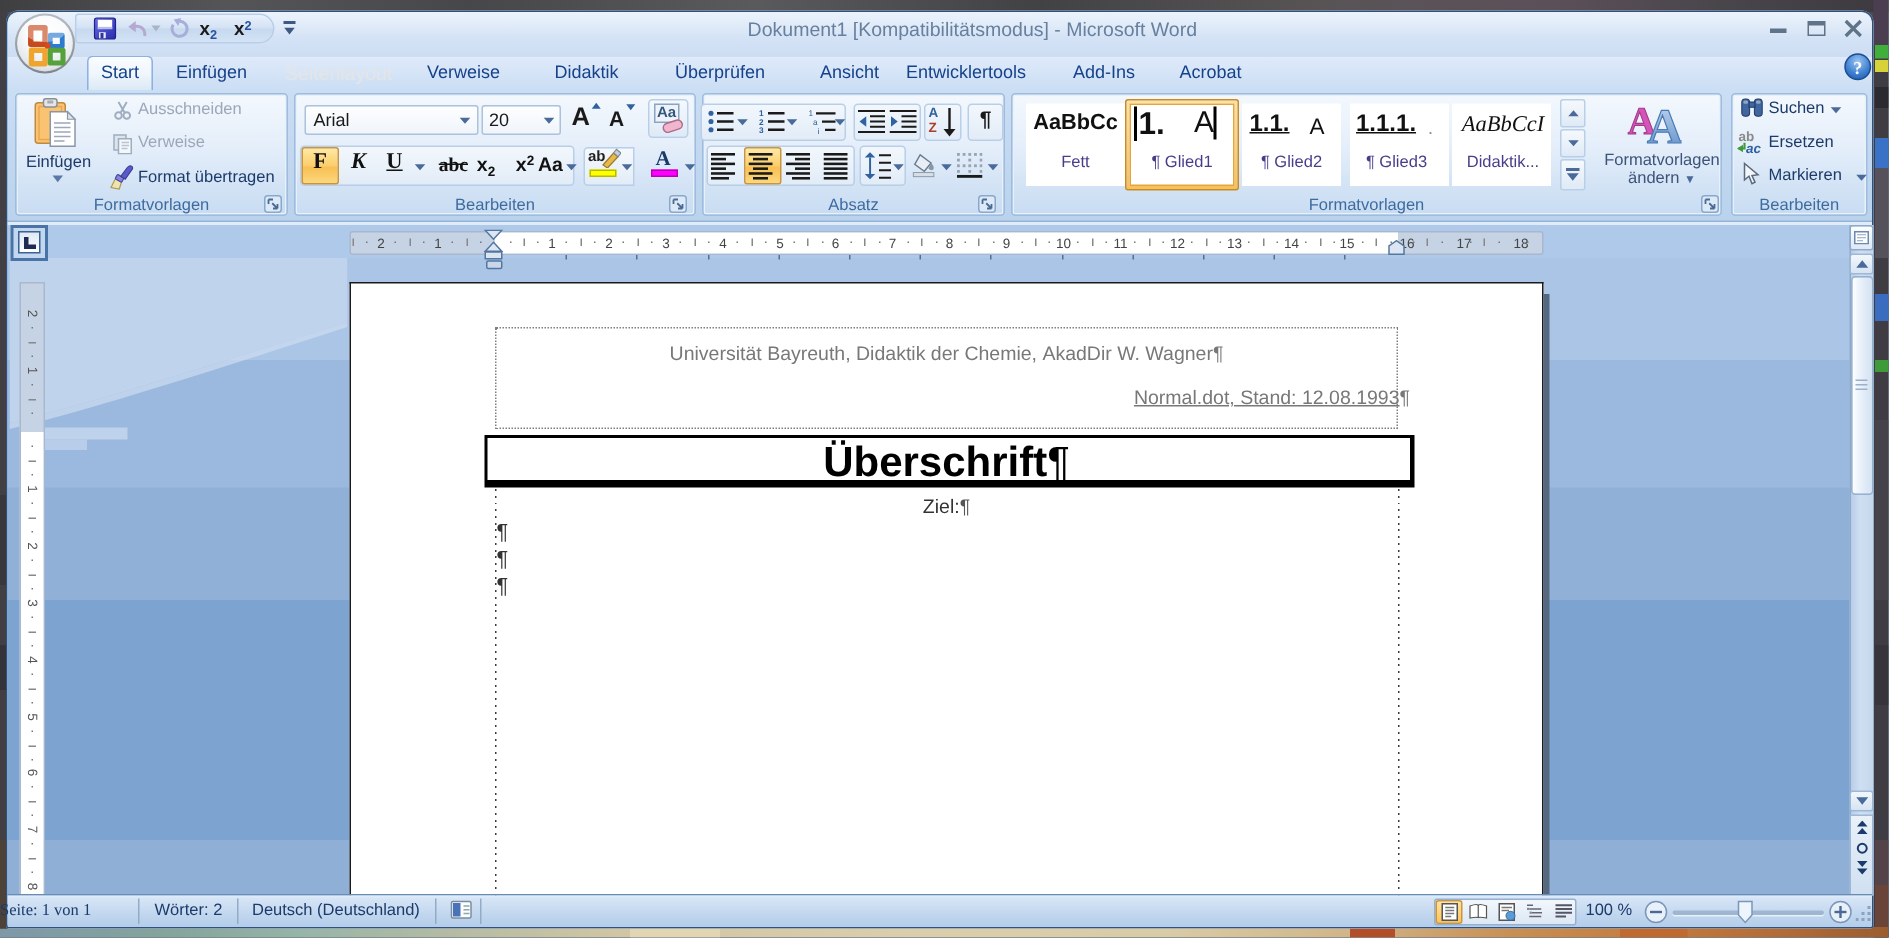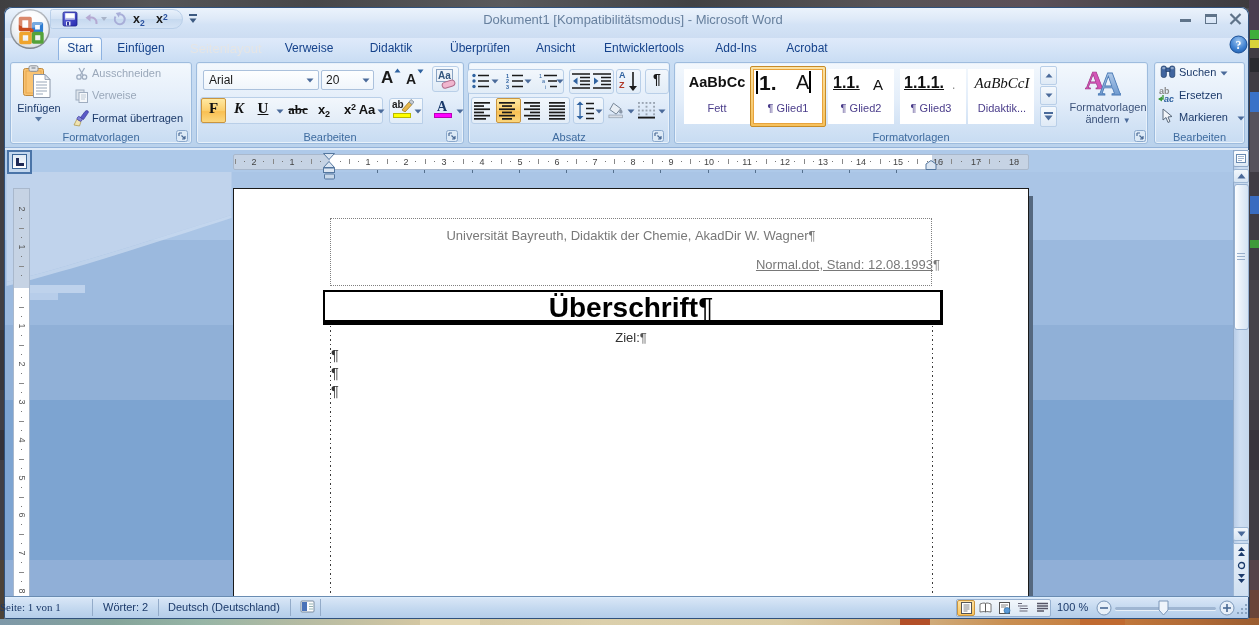--- a/index.html
+++ b/index.html
@@ -27,21 +27,21 @@
 <div class="abs" style="left:1080px;top:619px;width:45px;height:6px;background:#c06a30;"></div>
 <div class="abs" style="left:420px;top:619px;width:60px;height:6px;background:#e2d6b2;"></div>
 <div class="abs" style="left:0;top:8px;width:5px;height:611px;background:#413f43;"></div>
 <div class="abs" style="left:0;top:330px;width:5px;height:60px;background:#39373b;"></div>
 <div class="abs" style="left:0;top:430px;width:5px;height:30px;background:#35333a;"></div>
 <div class="abs" style="left:0;top:560px;width:5px;height:59px;background:#4c4238;"></div>
 
 <div class="abs" style="left:4px;top:7px;width:1245px;height:612px;background:#c3d8f0;border-radius:8px 8px 2px 2px;box-shadow:0 0 0 1px #30517b inset;"></div>
 
 <div class="abs" style="left:5px;top:8px;width:1243px;height:30px;border-radius:8px 8px 0 0;background:linear-gradient(#ebf3fc 0%,#dfeaf8 35%,#d4e3f6 55%,#cdddf2 100%);"></div>
-<div class="abs tx" style="left:468px;top:12px;width:330px;text-align:center;font-size:13px;color:#67809e;">Dokument1 [Kompatibilitätsmodus] - Microsoft Word</div>
+<div class="abs tx" style="left:468px;top:12px;width:330px;text-align:right;font-size:13px;color:#67809e;">Dokument1 [Kompatibilitätsmodus] - Microsoft Word</div>
 
 <div class="abs" style="left:1180px;top:19px;width:11px;height:3px;background:#5f7389;"></div>
 <div class="abs" style="left:1205px;top:14px;width:12px;height:10px;border:1px solid #5f7389;border-top:3px solid #5f7389;"></div>
 <svg class="abs" style="left:1229px;top:13px;" width="13" height="12" viewBox="0 0 13 12">
     <path d="M1.5 1 L11.5 11 M11.5 1 L1.5 11" stroke="#5f7389" stroke-width="2.2"></path>
   </svg>
 
 <div class="abs" style="left:50px;top:9px;width:133px;height:20px;border-radius:3px 12px 12px 3px;background:linear-gradient(#e9f1fb,#d3e2f4 48%,#c6d9ef 52%,#d4e3f5);border:1px solid #b9cfe9;"></div>
 
 <svg class="abs" style="left:62px;top:11px" width="16" height="16" viewBox="0 0 16 16">
@@ -106,21 +106,21 @@
 </svg>
 
 <div class="abs" style="left:5px;top:38px;width:1243px;height:22px;background:linear-gradient(#dfeafa,#cbdef4);"></div>
 <div class="abs" style="left:58px;top:37px;width:44px;height:23px;border:1px solid #8db2e1;border-bottom:none;border-radius:4px 4px 0 0;background:linear-gradient(#fbfdfe,#eef5fc 55%,#dbe9f6);"></div>
 <div class="abs tx" style="left:58px;top:41px;width:44px;text-align:center;font-size:12px;color:#15428b;">Start</div>
 <div class="abs tx" style="left:110px;top:41px;width:62px;text-align:center;font-size:12px;color:#15428b;">Einfügen</div>
 <div class="abs tx" style="left:190px;top:41px;width:70px;text-align:center;font-size:13px;color:#e5e5e5;">Seitenlayout</div>
 <div class="abs tx" style="left:283px;top:41px;width:52px;text-align:center;font-size:12px;color:#15428b;">Verweise</div>
 <div class="abs tx" style="left:358px;top:41px;width:66px;text-align:center;font-size:12px;color:#15428b;">Didaktik</div>
 <div class="abs tx" style="left:447px;top:41px;width:66px;text-align:center;font-size:12px;color:#15428b;">Überprüfen</div>
-<div class="abs tx" style="left:536px;top:41px;width:50px;text-align:left;font-size:12px;color:#15428b;">Ansicht</div>
+<div class="abs tx" style="left:536px;top:41px;width:50px;text-align:right;font-size:12px;color:#15428b;">Ansicht</div>
 <div class="abs tx" style="left:600px;top:41px;width:88px;text-align:center;font-size:12px;color:#15428b;">Entwicklertools</div>
 <div class="abs tx" style="left:711px;top:41px;width:50px;text-align:center;font-size:12px;color:#15428b;">Add-Ins</div>
 <div class="abs tx" style="left:780px;top:41px;width:54px;text-align:center;font-size:12px;color:#15428b;">Acrobat</div>
 <svg class="abs" style="left:1229px;top:35px" width="19" height="19" viewBox="0 0 19 19">
  <defs>
       <radialGradient id="hg" cx="50%" cy="30%" r="80%">
         <stop offset="0%" stop-color="#9ec6f0"></stop>
         <stop offset="60%" stop-color="#3d7fd0"></stop>
         <stop offset="100%" stop-color="#1d5aa8"></stop>
       </radialGradient>
@@ -228,21 +228,21 @@
   </svg>
 
 <div class="abs" style="left:200px;top:97px;width:183px;height:27px;border:1px solid #b9cfe8;border-radius:3px;background:linear-gradient(#f2f7fc,#e2ecf7);"></div>
 <div class="abs" style="left:201px;top:98px;width:25px;height:25px;border-radius:2px;border:1px solid #c99540;background:linear-gradient(#ffe9a2,#fbce6c 50%,#f9c053 55%,#fbd77e);"></div>
 <div class="abs tx" style="left:201px;top:100px;width:25px;text-align:center;font-size:15px;font-weight:bold;color:#111;font-family:'Liberation Serif',serif;">F</div>
 <div class="abs tx" style="left:228px;top:100px;width:22px;text-align:center;font-size:15px;font-style:italic;font-weight:bold;color:#111;font-family:'Liberation Serif',serif;">K</div>
 <div class="abs tx" style="left:252px;top:100px;width:22px;text-align:center;font-size:15px;font-weight:bold;color:#111;text-decoration:underline;font-family:'Liberation Serif',serif;">U</div>
 <svg class="abs" style="left:276px;top:109px" width="8" height="5" viewBox="0 0 8 5">
     <polygon points="0.5,0.5 7.5,0.5 4,4.5" fill="#4a6a9a"></polygon>
   </svg>
-<div class="abs tx" style="left:284px;top:102px;width:28px;text-align:center;font-size:13px;font-weight:bold;color:#111;text-decoration:line-through;font-family:'Liberation Serif',serif;">abc</div>
+<div class="abs tx" style="left:284px;top:102px;width:28px;text-align:right;font-size:13px;font-weight:bold;color:#111;text-decoration:line-through;font-family:'Liberation Serif',serif;">abc</div>
 <div class="abs tx" style="left:312px;top:102px;width:24px;text-align:center;font-size:13px;font-weight:bold;color:#111;">x<span style="font-size:9px;vertical-align:-3px;">2</span></div>
 <div class="abs tx" style="left:338px;top:102px;width:24px;text-align:center;font-size:13px;font-weight:bold;color:#111;">x<span style="font-size:9px;vertical-align:4px;">2</span></div>
 <div class="abs tx" style="left:356px;top:102px;width:22px;text-align:center;font-size:13px;font-weight:bold;color:#111;">Aa</div>
 <svg class="abs" style="left:377px;top:109px" width="8" height="5" viewBox="0 0 8 5">
     <polygon points="0.5,0.5 7.5,0.5 4,4.5" fill="#4a6a9a"></polygon>
   </svg>
 
 <div class="abs" style="left:389px;top:98px;width:34px;height:26px;border:1px solid #b9cfe8;border-radius:3px 0 0 3px;background:linear-gradient(#f5f9fd,#e2ecf7);"></div>
 <div class="abs tx" style="left:392px;top:99px;font-size:10px;font-weight:bold;color:#222;">ab</div>
 <svg class="abs" style="left:400px;top:98px" width="14" height="14" viewBox="0 0 14 14">

